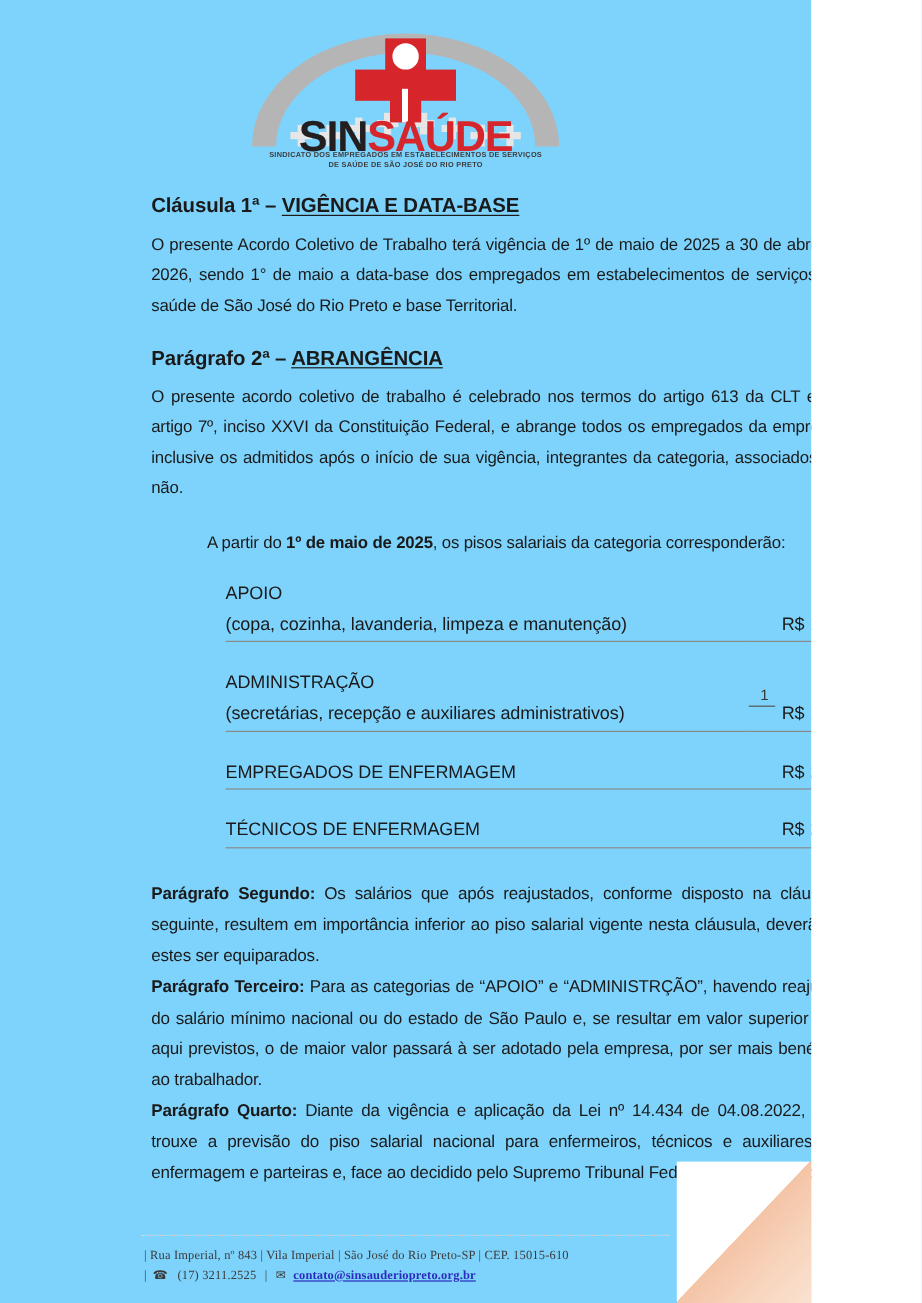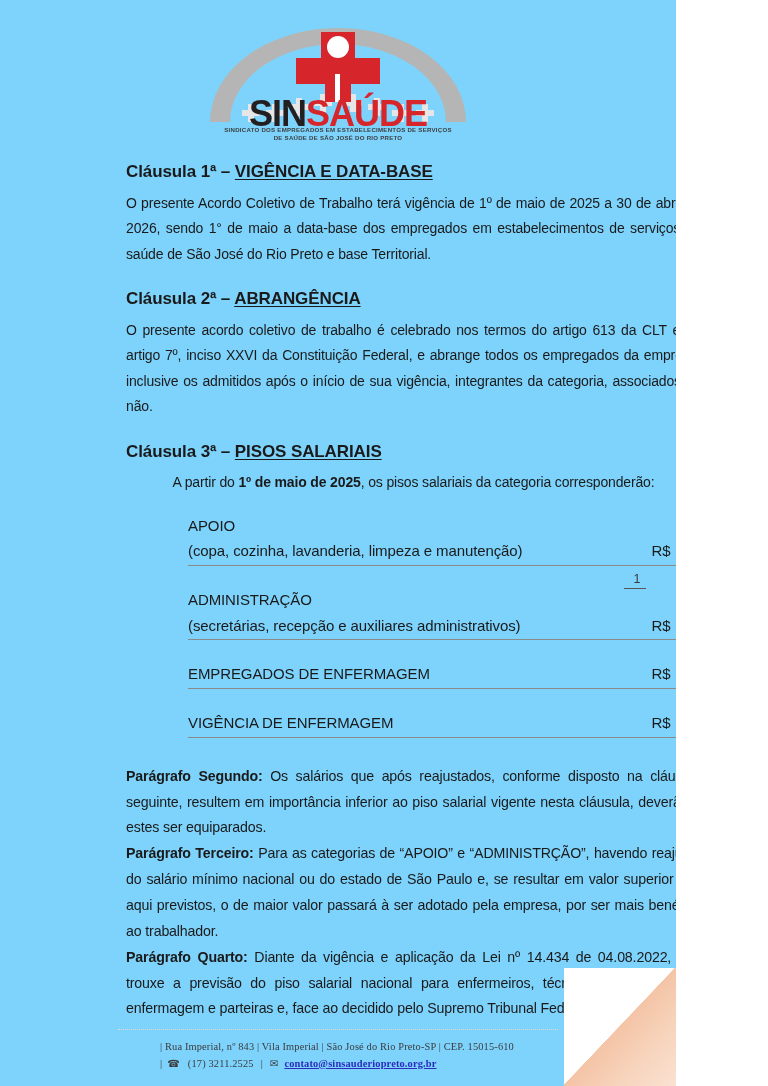--- a/index.html
+++ b/index.html
@@ -150,21 +150,21 @@
   .footer {
     position: absolute;
     left: 120px;
     top: 1039px;
     font-family: "Liberation Serif", serif;
     font-size: 10.4px;
     color: #3b3b3b;
     line-height: 1.62;
     letter-spacing: 0.15px;
   }
-  .footer .row { white-space: nowrap; margin-left: 40px; }
+  .footer .row { white-space: nowrap; }
   .footer .sep { padding: 0 2px; }
   .footer .mail {
     color: #2b2bbd;
     text-decoration: underline;
     font-weight: bold;
     padding-left: 6px;
   }
   .footer .gi { font-family: "DejaVu Sans", sans-serif; font-size: 10px; }
 </style>
 </head>
@@ -231,26 +231,25 @@
   </div>
 
   <div class="content">
 
     <div class="block">
       <div class="clause-head"><span>Cláusula 1ª – </span><span class="uline">VIGÊNCIA E DATA-BASE</span></div>
       <p class="body-text">O presente Acordo Coletivo de Trabalho terá vigência de 1º de maio de 2025 a 30 de abril de 2026, sendo 1° de maio a data-base dos empregados em estabelecimentos de serviços de saúde de São José do Rio Preto e base Territorial.</p>
     </div>
 
     <div class="block">
-      <div class="clause-head"><span>Cláusula 2ª – </span><span class="uline">ABRANGÊNCIA</span></div>
+      <div class="clause-head"><span>Parágrafo 2ª – </span><span class="uline">ABRANGÊNCIA</span></div>
       <p class="body-text">O presente acordo coletivo de trabalho é celebrado nos termos do artigo 613 da CLT e do artigo 7º, inciso XXVI da Constituição Federal, e abrange todos os empregados da empresa, inclusive os admitidos após o início de sua vigência, integrantes da categoria, associados ou não.</p>
     </div>
 
     <div class="block tight">
-      <div class="clause-head"><span>Cláusula 3ª – </span><span class="uline">PISOS SALARIAIS</span></div>
       <p class="body-text left"><span>A partir do </span><span class="lead-in">1º de maio de 2025</span><span>, os pisos salariais da categoria corresponderão:</span></p>
     </div>
 
     <table class="salary-table">
       <tbody>
         <tr>
           <td class="cat">APOIO</td>
           <td class="val"></td>
         </tr>
         <tr class="ruled">
@@ -278,21 +277,21 @@
         <tr class="ruled">
           <td class="cat">EMPREGADOS DE ENFERMAGEM</td>
           <td class="val"><span class="cur">R$</span><span class="num">2.040,61</span></td>
         </tr>
 
         <tr class="spacer">
             <td colspan="2"></td>
           </tr>
 
         <tr class="ruled">
-          <td class="cat">VIGÊNCIA DE ENFERMAGEM</td>
+          <td class="cat">TÉCNICOS DE ENFERMAGEM</td>
           <td class="val"><span class="cur">R$</span><span class="num">2.134,84</span></td>
         </tr>
       </tbody>
     </table>
 
     <div class="paras">
       <p><span class="lead-in">Parágrafo Segundo:</span><span> Os salários que após reajustados, conforme disposto na cláusula seguinte, resultem em importância inferior ao piso salarial vigente nesta cláusula, deverão a estes ser equiparados.</span></p>
       <p><span class="lead-in">Parágrafo Terceiro:</span><span> Para as categorias de “APOIO” e “ADMINISTRÇÃO”, havendo reajuste do salário mínimo nacional ou do estado de São Paulo e, se resultar em valor superior aos aqui previstos, o de maior valor passará à ser adotado pela empresa, por ser mais benéfico ao trabalhador.</span></p>
       <p><span class="lead-in">Parágrafo Quarto:</span><span> Diante da vigência e aplicação da Lei nº 14.434 de 04.08.2022, que trouxe a previsão do piso salarial nacional para enfermeiros, técnicos e auxiliares de enfermagem e parteiras e, face ao decidido pelo Supremo Tribunal Federal no julgamento</span></p>
     </div>

